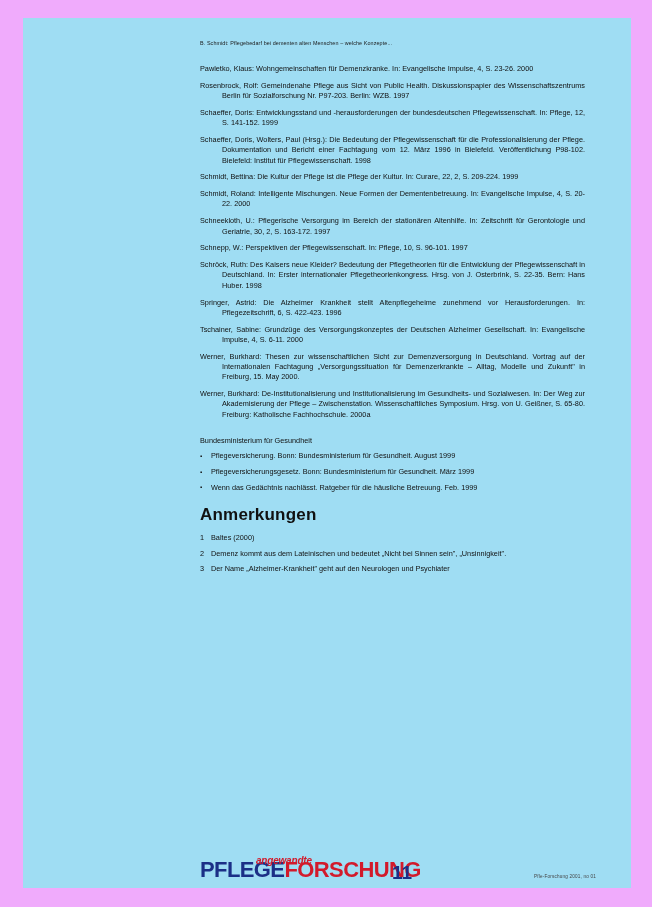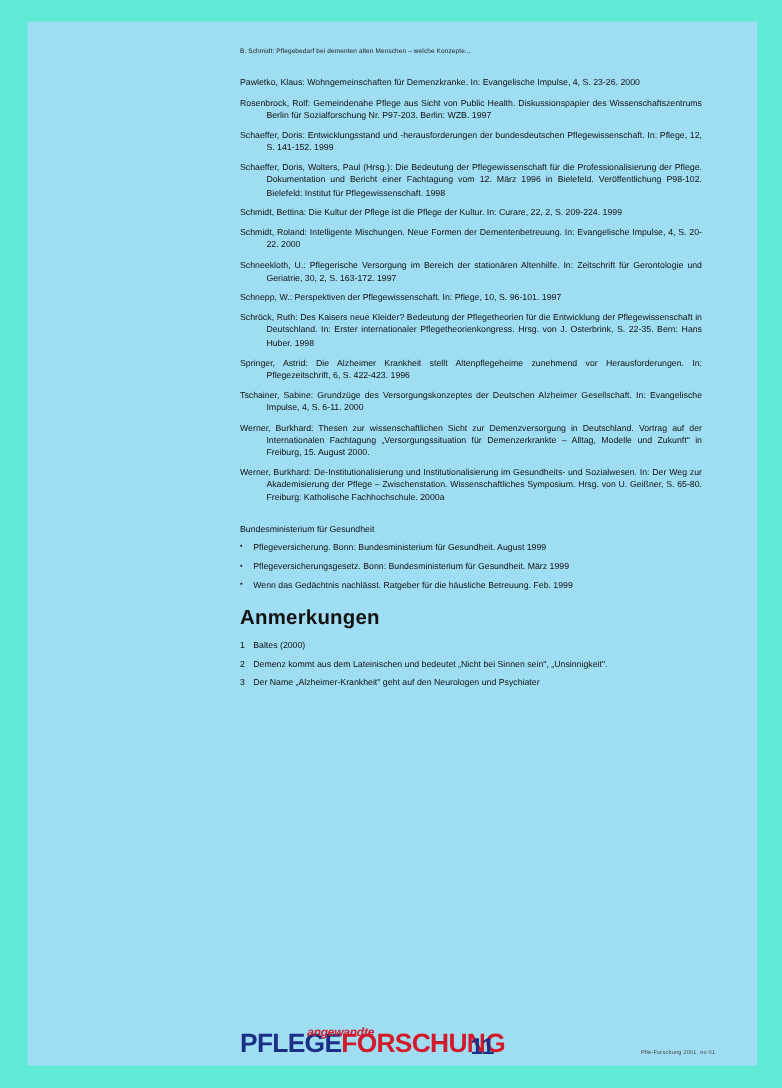--- a/index.html
+++ b/index.html
@@ -12,21 +12,21 @@
     height: 907px;
     font-family: "Liberation Sans", sans-serif;
     position: relative;
     overflow: hidden;
   }
   .page {
     position: absolute;
     left: 0; top: 0;
     width: 652px;
     height: 907px;
-    background: #5eead4;
+    background: #f0abfc;
   }
   
   .panel {
     position: absolute;
     left: 23px;
     top: 18px;
     width: 608px;
     height: 870px;
     background: #9fddf3;
   }
@@ -167,21 +167,21 @@
     <p class="ref"><span class="first">Rosenbrock, Rolf: Gemeindenahe Pflege aus Sicht von Public Health. Diskussionspapier des Wissenschaftszentrums Berlin für Sozialforschung Nr. P97-203. Berlin: WZB. 1997</span></p>
     <p class="ref"><span class="first">Schaeffer, Doris: Entwicklungsstand und -herausforderungen der bundesdeutschen Pflegewissenschaft. In: Pflege, 12, S. 141-152. 1999</span></p>
     <p class="ref"><span class="first">Schaeffer, Doris, Wolters, Paul (Hrsg.): Die Bedeutung der Pflegewissenschaft für die Professionalisierung der Pflege. Dokumentation und Bericht einer Fachtagung vom 12. März 1996 in Bielefeld. Veröffentlichung P98-102. Bielefeld: Institut für Pflegewissenschaft. 1998</span></p>
     <p class="ref"><span class="first">Schmidt, Bettina: Die Kultur der Pflege ist die Pflege der Kultur. In: Curare, 22, 2, S. 209-224. 1999</span></p>
     <p class="ref"><span class="first">Schmidt, Roland: Intelligente Mischungen. Neue Formen der Dementenbetreuung. In: Evangelische Impulse, 4, S. 20-22. 2000</span></p>
     <p class="ref"><span class="first">Schneekloth, U.: Pflegerische Versorgung im Bereich der stationären Altenhilfe. In: Zeitschrift für Gerontologie und Geriatrie, 30, 2, S. 163-172. 1997</span></p>
     <p class="ref"><span class="first">Schnepp, W.: Perspektiven der Pflegewissenschaft. In: Pflege, 10, S. 96-101. 1997</span></p>
     <p class="ref"><span class="first">Schröck, Ruth: Des Kaisers neue Kleider? Bedeutung der Pflegetheorien für die Entwicklung der Pflegewissenschaft in Deutschland. In: Erster internationaler Pflegetheorienkongress. Hrsg. von J. Osterbrink, S. 22-35. Bern: Hans Huber. 1998</span></p>
     <p class="ref"><span class="first">Springer, Astrid: Die Alzheimer Krankheit stellt Altenpflegeheime zunehmend vor Herausforderungen. In: Pflegezeitschrift, 6, S. 422-423. 1996</span></p>
     <p class="ref"><span class="first">Tschainer, Sabine: Grundzüge des Versorgungskonzeptes der Deutschen Alzheimer Gesellschaft. In: Evangelische Impulse, 4, S. 6-11. 2000</span></p>
-    <p class="ref"><span class="first">Werner, Burkhard: Thesen zur wissenschaftlichen Sicht zur Demenzversorgung in Deutschland. Vortrag auf der Internationalen Fachtagung „Versorgungssituation für Demenzerkrankte – Alltag, Modelle und Zukunft" in Freiburg, 15. August 2000.</span></p>
+    <p class="ref"><span class="first">Werner, Burkhard: Thesen zur wissenschaftlichen Sicht zur Demenzversorgung in Deutschland. Vortrag auf der Internationalen Fachtagung „Versorgungssituation für Demenzerkrankte – Alltag, Modelle und Zukunft" in Freiburg, 15. May 2000.</span></p>
     <p class="ref"><span class="first">Werner, Burkhard: De-Institutionalisierung und Institutionalisierung im Gesundheits- und Sozialwesen. In: Der Weg zur Akademisierung der Pflege – Zwischenstation. Wissenschaftliches Symposium. Hrsg. von U. Geißner, S. 65-80. Freiburg: Katholische Fachhochschule. 2000a</span></p>
 
     <p class="plainline">Bundesministerium für Gesundheit</p>
 
     <ul class="bullets">
       <li>Pflegeversicherung. Bonn: Bundesministerium für Gesundheit. August 1999</li>
       <li>Pflegeversicherungsgesetz. Bonn: Bundesministerium für Gesundheit. März 1999</li>
       <li>Wenn das Gedächtnis nachlässt. Ratgeber für die häusliche Betreuung. Feb. 1999</li>
     </ul>
 

